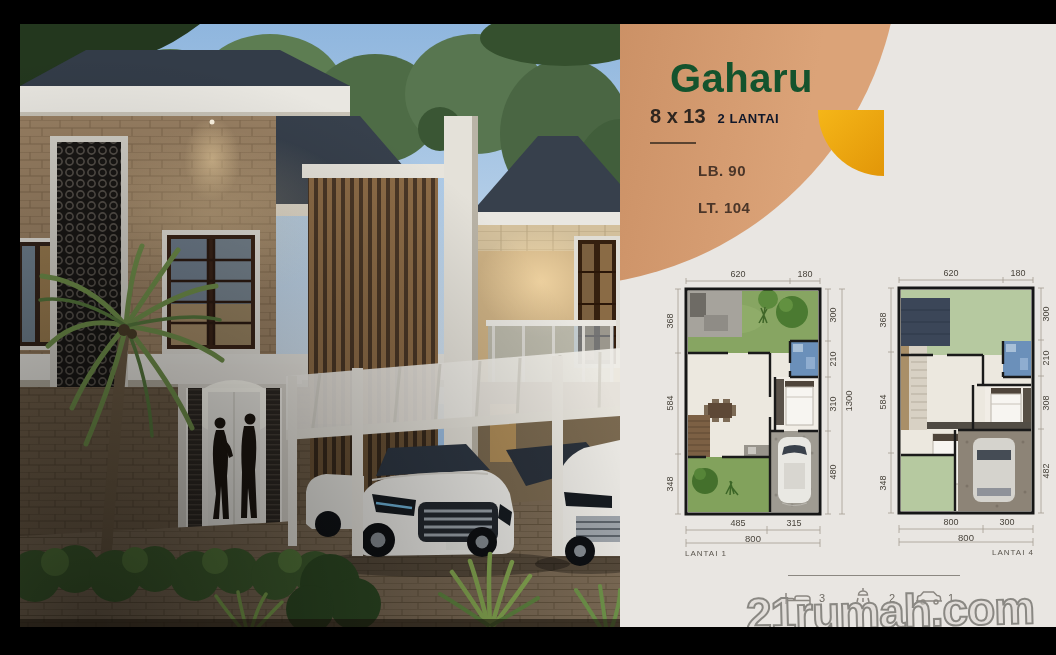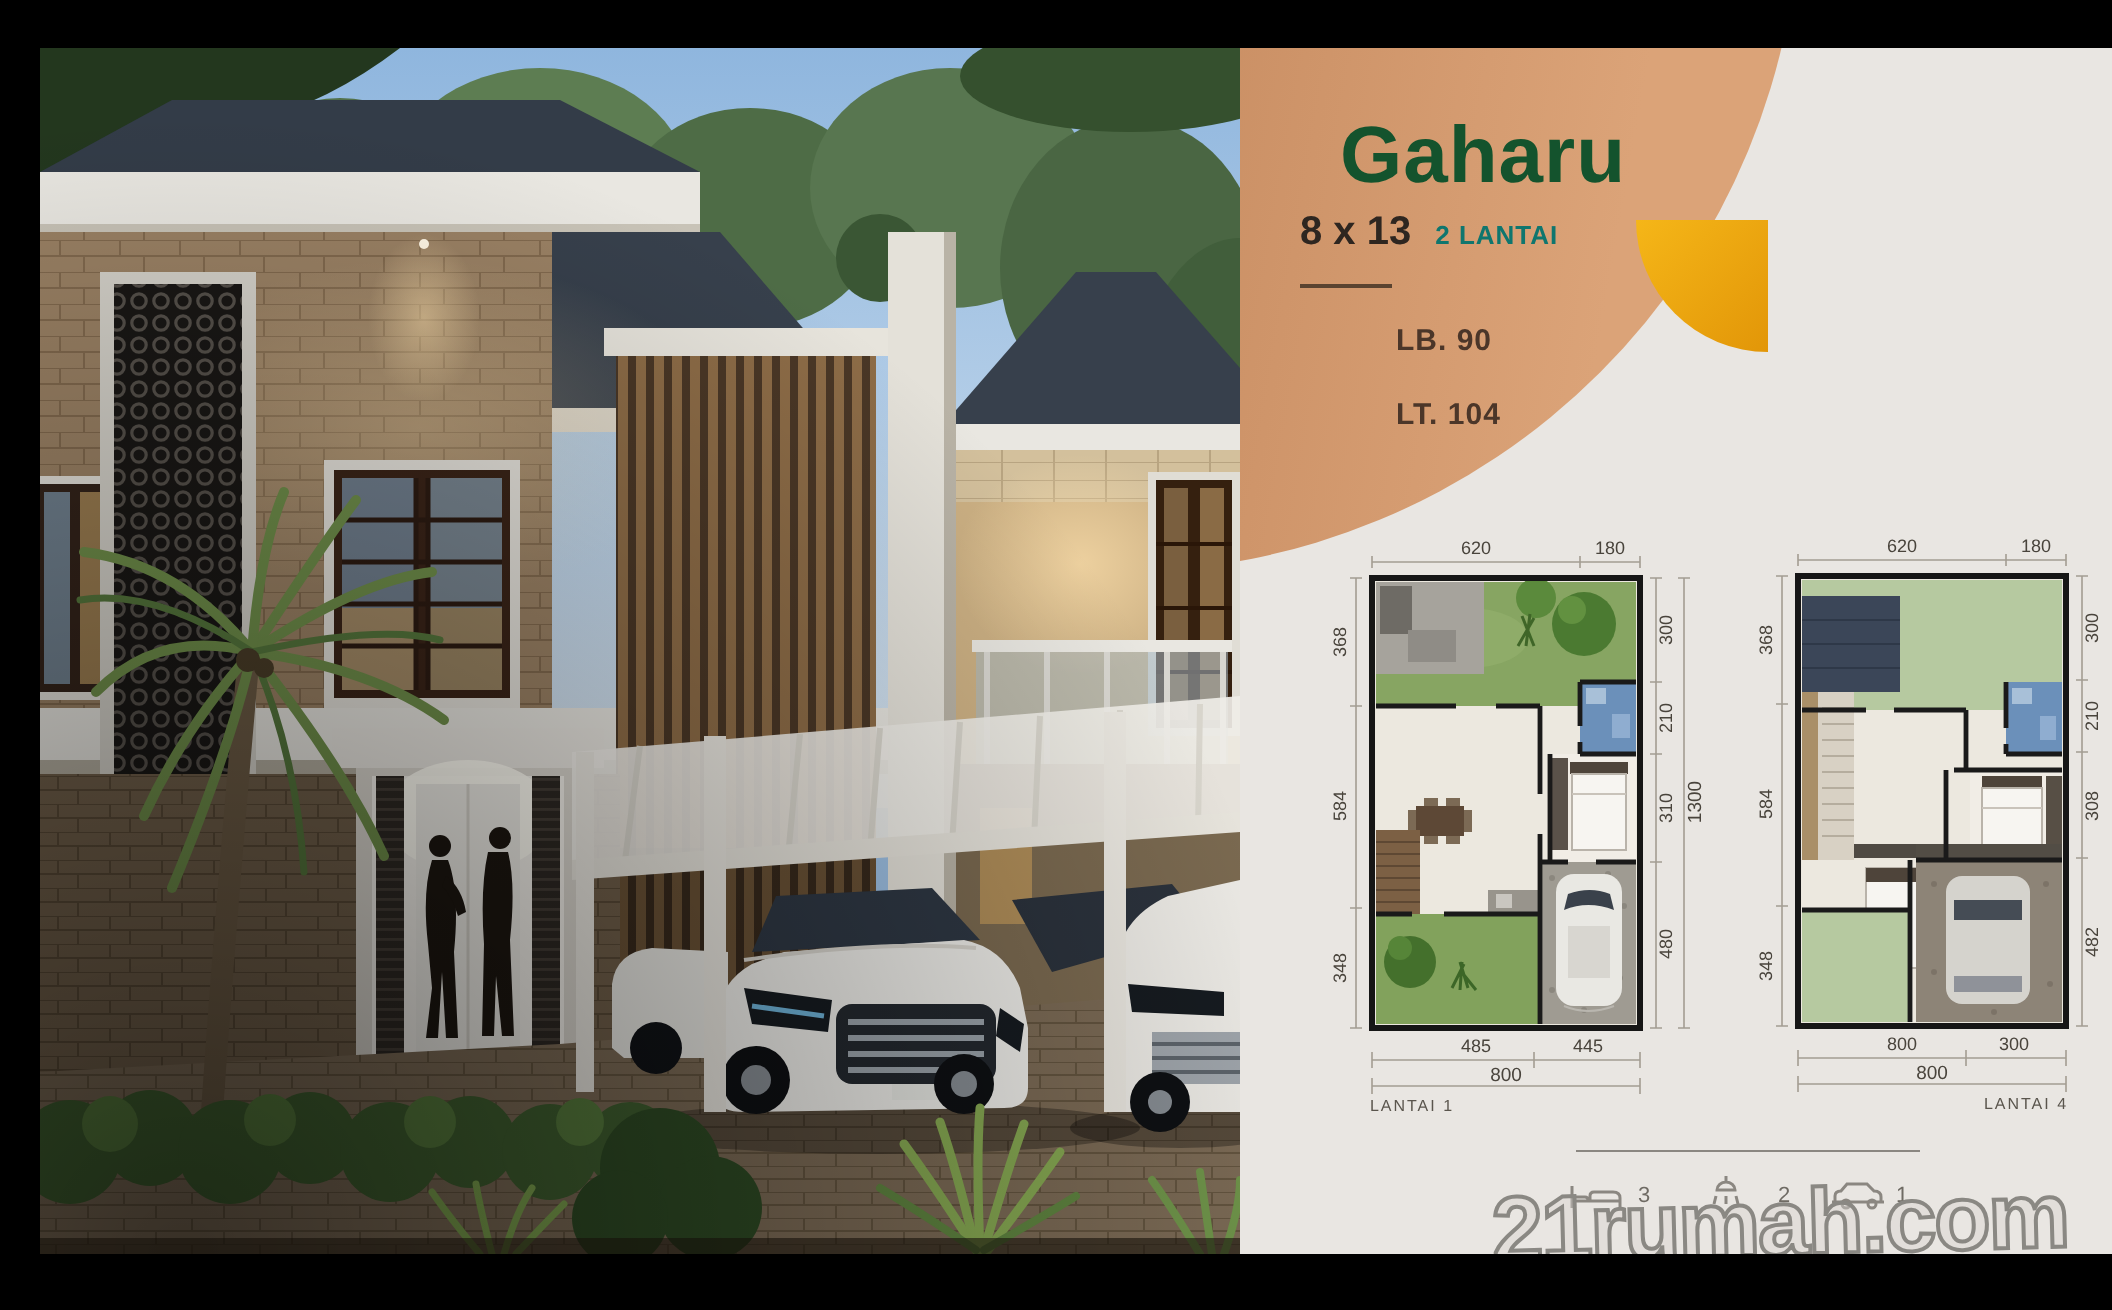--- a/index.html
+++ b/index.html
@@ -9,21 +9,21 @@
   .photo{position:absolute;left:20px;top:24px;width:600px;height:603px;overflow:hidden;background:#9dbfe2;}
   .photo svg{position:absolute;inset:0;display:block;}
   .panel{position:absolute;left:620px;top:24px;width:436px;height:603px;background:#e9e6e2;overflow:hidden;}
   .big-circle{position:absolute;left:-402px;top:-420px;width:682px;height:682px;border-radius:50%;
       background:linear-gradient(100deg,#ad7449 0%,#c98e63 55%,#dba378 85%);}
   .quarter{position:absolute;left:198px;top:86px;width:66px;height:66px;border-radius:0 0 0 100%;
       background:linear-gradient(135deg,#f5b618,#e29608);}
   .g-title{position:absolute;left:30px;top:32px;font-size:40px;font-weight:bold;color:#14532d;letter-spacing:.5px;margin-left:20px;}
   .g-size{position:absolute;left:30px;top:81px;}
   .g-size .sz{font-size:20px;font-weight:bold;color:#2e2620;}
-  .g-size .fl{font-size:13px;font-weight:bold;color:#0f766e;margin-left:12px;letter-spacing:.5px;}
+  .g-size .fl{font-size:13px;font-weight:bold;color:#0f172a;margin-left:12px;letter-spacing:.5px;}
   .g-div{position:absolute;left:30px;top:118px;width:46px;height:2px;background:#5a4330;}
   .g-lb,.g-lt{position:absolute;left:30px;font-size:15px;font-weight:bold;color:#4b3629;letter-spacing:.5px;margin-left:48px;}
   .g-lb{top:138px;} .g-lt{top:175px;}
   .plan-svg{position:absolute;}
   .dim{position:absolute;font-size:9px;color:#49443c;white-space:nowrap;
        transform:translate(-50%,-50%);}
   .dim.rot{transform:translate(-50%,-50%) rotate(-90deg);}
   .dim.tot{font-size:9.5px;}
   .plan-name{position:absolute;font-size:8px;letter-spacing:1px;color:#5a554d;transform:translate(-50%,-50%);}
   .legend-divider{position:absolute;left:168px;top:551px;width:172px;height:1px;background:#8b8781;}
@@ -455,21 +455,21 @@
     <span class="dim" style="left:185px;top:250px">180</span>
     <span class="dim rot" style="left:50px;top:297px">368</span>
     <span class="dim rot" style="left:50px;top:379px">584</span>
     <span class="dim rot" style="left:50px;top:460px">348</span>
     <span class="dim rot" style="left:213px;top:291px">300</span>
     <span class="dim rot" style="left:213px;top:335px">210</span>
     <span class="dim rot" style="left:213px;top:380px">310</span>
     <span class="dim rot" style="left:213px;top:448px">480</span>
     <span class="dim rot tot" style="left:228px;top:377px">1300</span>
     <span class="dim" style="left:118px;top:499px">485</span>
-    <span class="dim" style="left:174px;top:499px">445</span>
+    <span class="dim" style="left:174px;top:499px">315</span>
     <span class="dim tot" style="left:133px;top:514px">800</span>
     <span class="plan-name" style="left:86px;top:529px">LANTAI 1</span>
 
     <span class="dim" style="left:331px;top:249px">620</span>
     <span class="dim" style="left:398px;top:249px">180</span>
     <span class="dim rot" style="left:263px;top:296px">368</span>
     <span class="dim rot" style="left:263px;top:378px">584</span>
     <span class="dim rot" style="left:263px;top:459px">348</span>
     <span class="dim rot" style="left:426px;top:290px">300</span>
     <span class="dim rot" style="left:426px;top:334px">210</span>

